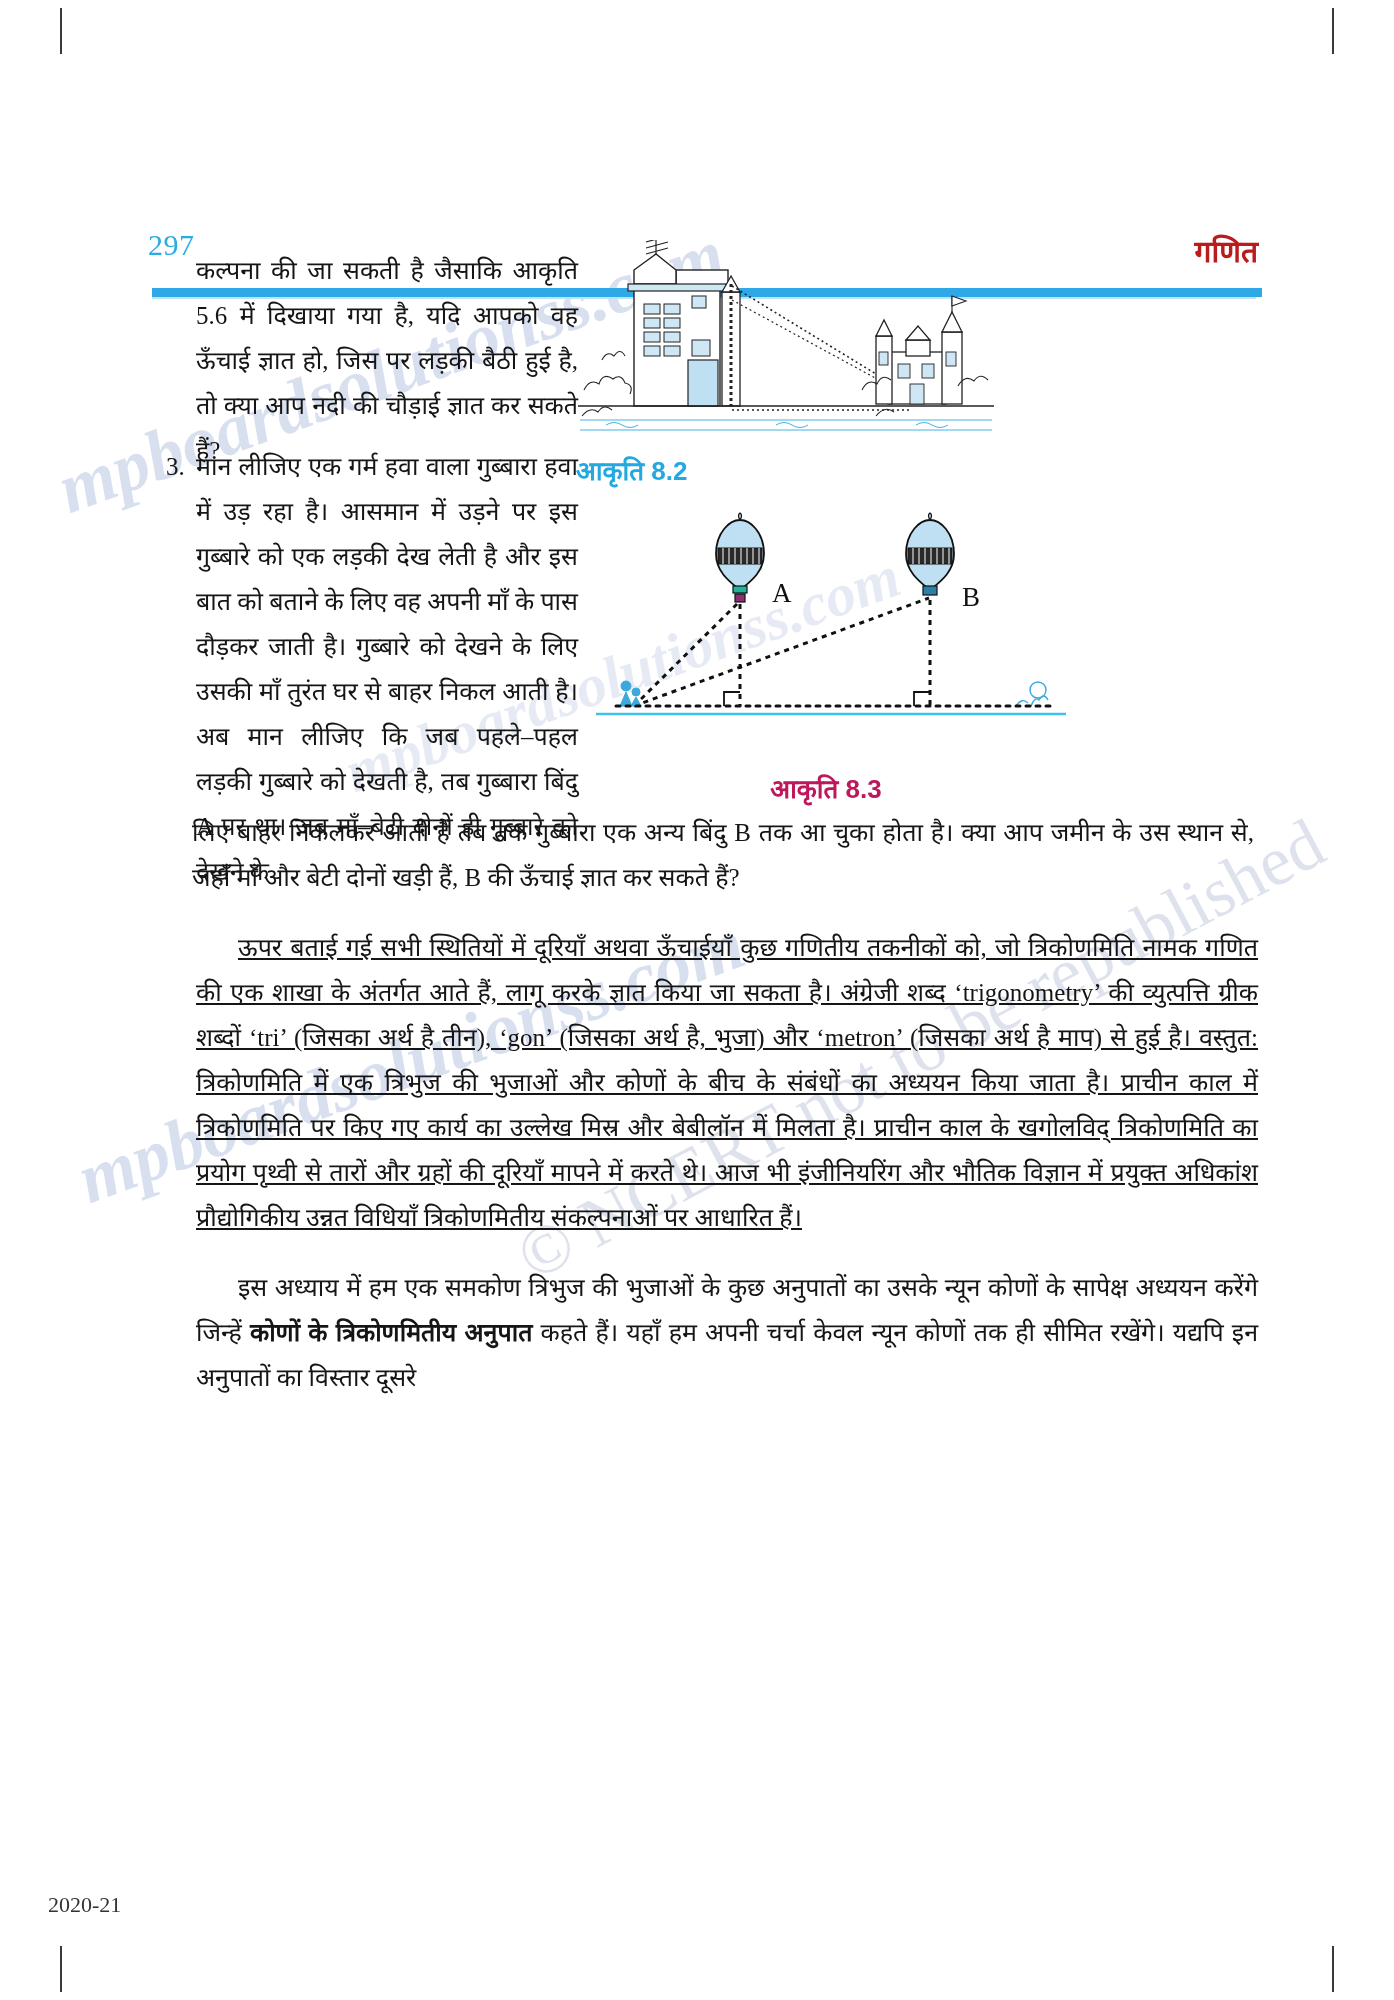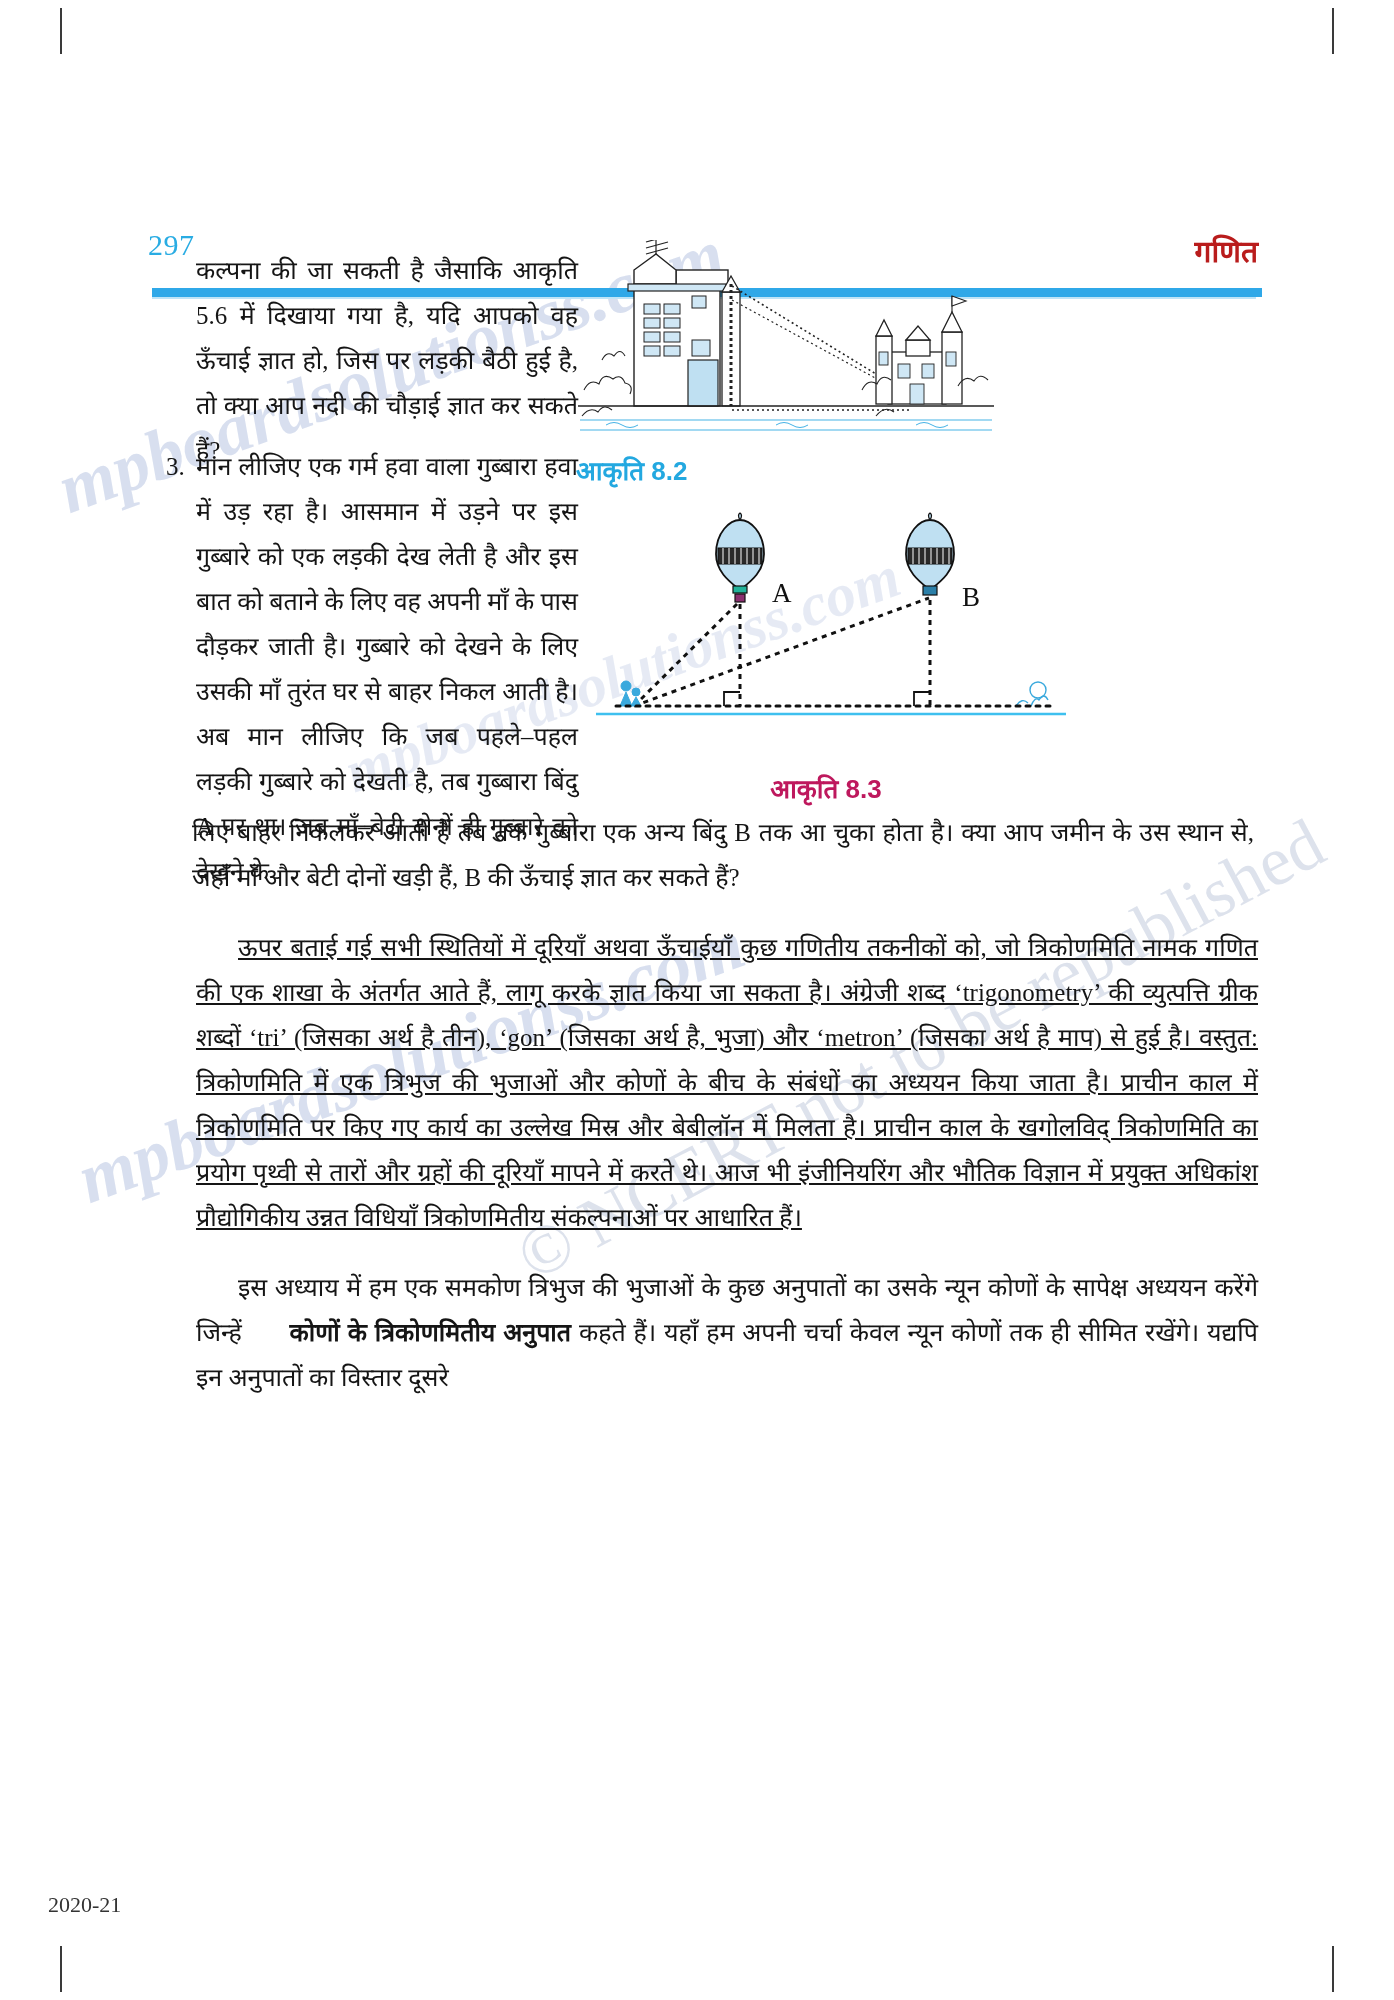--- a/index.html
+++ b/index.html
@@ -50,21 +50,21 @@
     text-align:justify;
     text-justify:inter-word;
   }
   #p-intro{left:196px;top:248px;width:382px;}
   #item3{left:196px;top:444px;width:382px;}
   #item3 .marker{position:absolute;left:-30px;top:0;width:28px;text-align:left;}
   #p-cont{left:192px;top:810px;width:1062px;}
   #p-above{left:196px;top:925px;width:1062px;text-indent:42px;text-decoration:underline;}
   #p-chapter{left:196px;top:1265px;width:1062px;text-indent:42px;}
 
-  .bold{font-weight:700;margin-left:40px;}
+  .bold{font-weight:700;}
   .latin{font-family:"Liberation Serif", serif;}
 
   
   #fig82{position:absolute;left:576px;top:240px;width:420px;height:200px;}
   #cap82{
     position:absolute;left:576px;top:452px;width:420px;
     text-align:left;color:#23a8e0;font-size:26px;font-weight:700;
     font-family:"Liberation Sans", sans-serif;
   }
 

